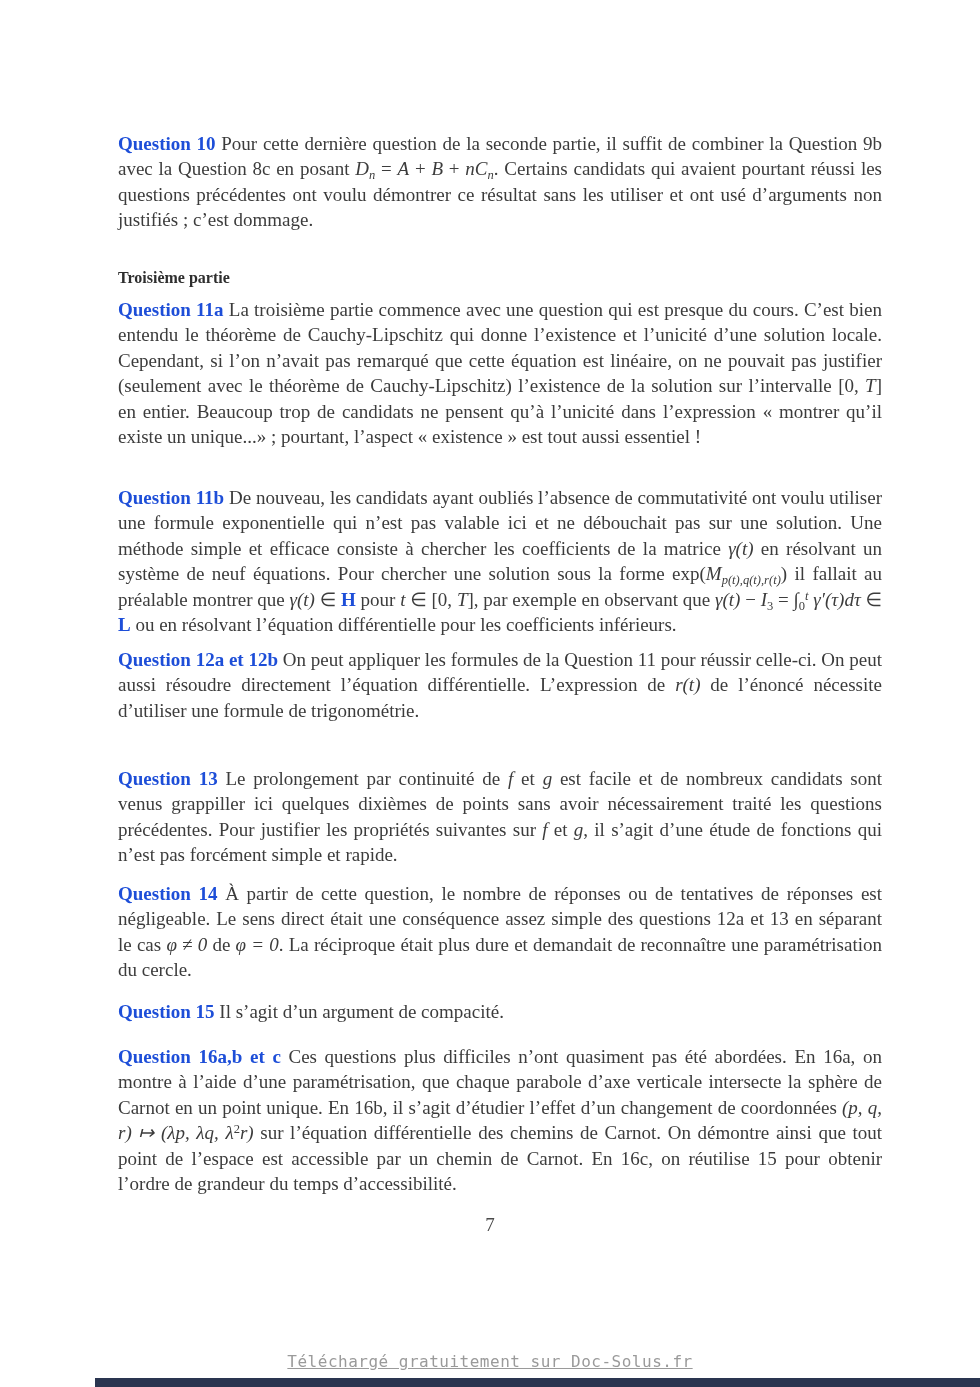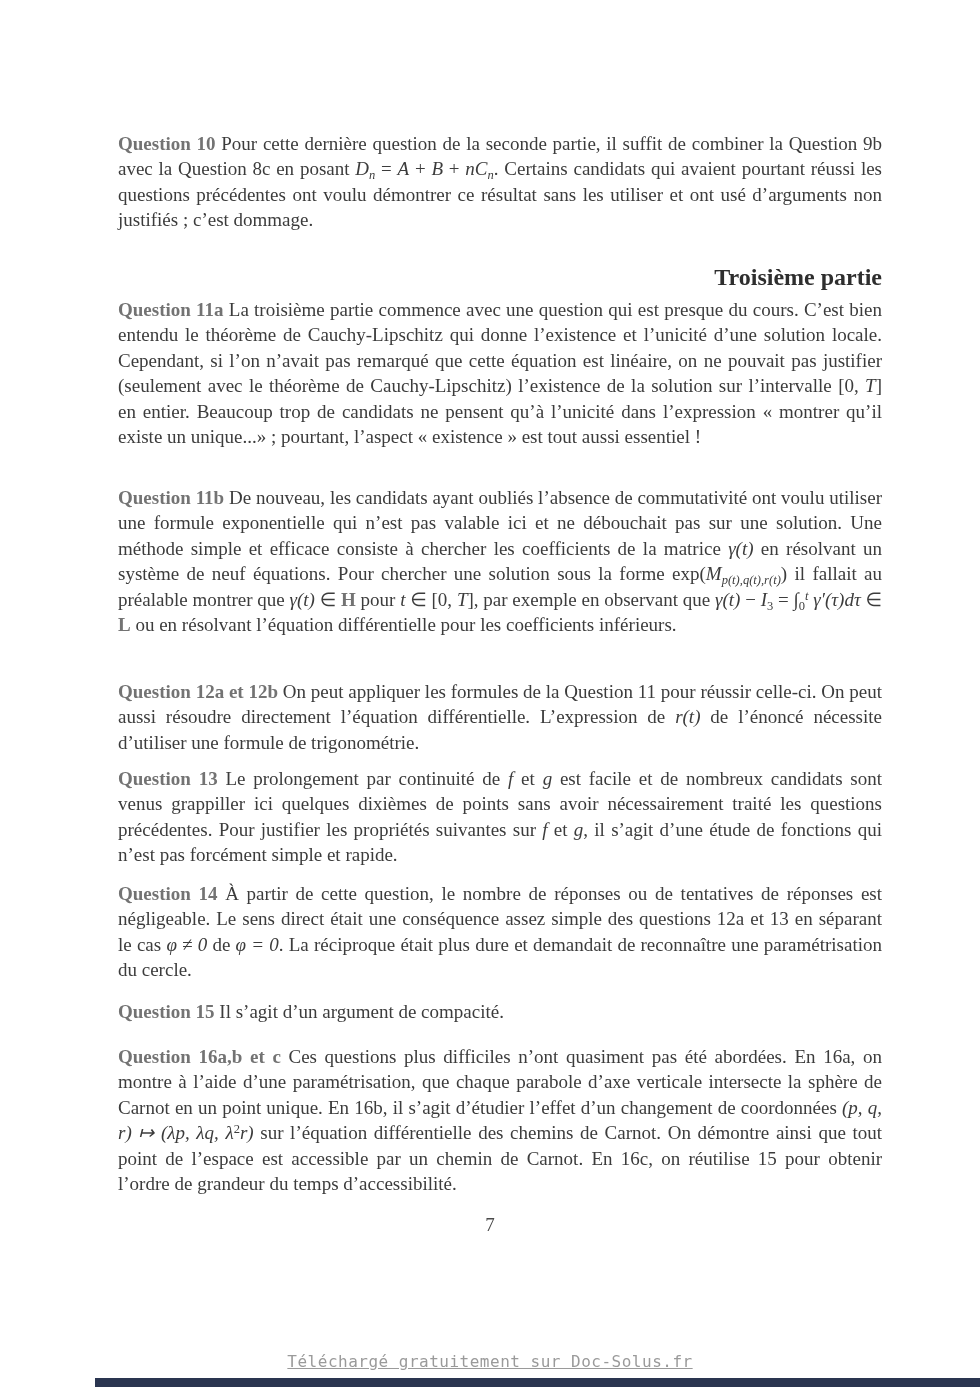--- a/index.html
+++ b/index.html
@@ -8,22 +8,22 @@
     background:#ffffff; overflow:hidden;
     font-family:"Liberation Serif", serif;
     color:#3c3c3c;
   }
   .page { position:absolute; inset:0; }
   .block {
     position:absolute; left:118px; width:764px;
     font-size:19px; line-height:25.4px;
     text-align:justify; text-justify:inter-word;
   }
-  .heading { font-weight:700; color:#2e2e2e; font-size:24px; text-align:right;margin-top:33px; }
-  .run-b { font-weight:700; color:#737373; }
+  .heading { font-weight:700; color:#2e2e2e; font-size:16px; text-align:left;margin-top:33px; }
+  .run-b { font-weight:700; color:#1d4ed8; }
   .run-i { font-style:italic; }
   .run-sub { font-size:0.66em; vertical-align:-0.28em; line-height:0; }
   .run-sup { font-size:0.66em; vertical-align:0.5em; line-height:0; }
   .page-number {
     position:absolute; top:1214px; left:0; width:100%;
     text-align:center; font-size:19px; color:#4a4a4a;
   }
   .footer-note {
     position:absolute; top:1352px; left:0; width:100%;
     text-align:center;
@@ -41,21 +41,21 @@
 <div class="page">
 
   <p class="block" style="top:112px;"><span class="run-b">Question 10 </span><span>Pour cette dernière question de la seconde partie, il suffit de combiner la Question 9b avec la Question 8c en posant </span><span class="run-i">D</span><span class="run-i run-sub">n</span><span> = </span><span class="run-i">A</span><span> + </span><span class="run-i">B</span><span> + </span><span class="run-i">nC</span><span class="run-i run-sub">n</span><span>. Certains candidats qui avaient pourtant réussi les questions précédentes ont voulu démontrer ce résultat sans les utiliser et ont usé d’arguments non justifiés ; c’est dommage.</span></p>
 
   <h2 class="block heading" style="top:232px;">Troisième partie</h2>
 
   <p class="block" style="top:278px;"><span class="run-b">Question 11a </span><span>La troisième partie commence avec une question qui est presque du cours. C’est bien entendu le théorème de Cauchy-Lipschitz qui donne l’existence et l’unicité d’une solution locale. Cependant, si l’on n’avait pas remarqué que cette équation est linéaire, on ne pouvait pas justifier (seulement avec le théorème de Cauchy-Lipschitz) l’existence de la solution sur l’intervalle [0, </span><span class="run-i">T</span><span>] en entier. Beaucoup trop de candidats ne pensent qu’à l’unicité dans l’expression « montrer qu’il existe un unique...» ; pourtant, l’aspect « existence » est tout aussi essentiel !</span></p>
 
   <p class="block" style="top:466px;"><span class="run-b">Question 11b </span><span>De nouveau, les candidats ayant oubliés l’absence de commutativité ont voulu utiliser une formule exponentielle qui n’est pas valable ici et ne débouchait pas sur une solution. Une méthode simple et efficace consiste à chercher les coefficients de la matrice </span><span class="run-i">γ(t)</span><span> en résolvant un système de neuf équations. Pour chercher une solution sous la forme exp(</span><span class="run-i">M</span><span class="run-i run-sub">p(t),q(t),r(t)</span><span>) il fallait au préalable montrer que </span><span class="run-i">γ(t)</span><span> ∈ </span><span class="run-b">H</span><span> pour </span><span class="run-i">t</span><span> ∈ [0, </span><span class="run-i">T</span><span>], par exemple en observant que </span><span class="run-i">γ(t)</span><span> − </span><span class="run-i">I</span><span class="run-sub">3</span><span> = ∫</span><span class="run-sub">0</span><span class="run-i run-sup">t</span><span> </span><span class="run-i">γ′(τ)dτ</span><span> ∈ </span><span class="run-b">L</span><span> ou en résolvant l’équation différentielle pour les coefficients inférieurs.</span></p>
 
-  <p class="block" style="top:670px;margin-top:9px;"><span class="run-b">Question 12a et 12b </span><span>On peut appliquer les formules de la Question 11 pour réussir celle-ci. On peut aussi résoudre directement l’équation différentielle. L’expression de </span><span class="run-i">r(t)</span><span> de l’énoncé nécessite d’utiliser une formule de trigonométrie.</span></p>
+  <p class="block" style="top:638px;margin-top:9px;"><span class="run-b">Question 12a et 12b </span><span>On peut appliquer les formules de la Question 11 pour réussir celle-ci. On peut aussi résoudre directement l’équation différentielle. L’expression de </span><span class="run-i">r(t)</span><span> de l’énoncé nécessite d’utiliser une formule de trigonométrie.</span></p>
 
   <p class="block" style="top:747px;"><span class="run-b">Question 13 </span><span>Le prolongement par continuité de </span><span class="run-i">f</span><span> et </span><span class="run-i">g</span><span> est facile et de nombreux candidats sont venus grappiller ici quelques dixièmes de points sans avoir nécessairement traité les questions précédentes. Pour justifier les propriétés suivantes sur </span><span class="run-i">f</span><span> et </span><span class="run-i">g</span><span>, il s’agit d’une étude de fonctions qui n’est pas forcément simple et rapide.</span></p>
 
   <p class="block" style="top:862px;"><span class="run-b">Question 14 </span><span>À partir de cette question, le nombre de réponses ou de tentatives de réponses est négligeable. Le sens direct était une conséquence assez simple des questions 12a et 13 en séparant le cas </span><span class="run-i">φ ≠ 0</span><span> de </span><span class="run-i">φ = 0</span><span>. La réciproque était plus dure et demandait de reconnaître une paramétrisation du cercle.</span></p>
 
   <p class="block" style="top:980px;font-family:Liberation Serif, serif;"><span class="run-b">Question 15 </span><span>Il s’agit d’un argument de compacité.</span></p>
 
   <p class="block" style="top:1025px;"><span class="run-b">Question 16a,b et c </span><span>Ces questions plus difficiles n’ont quasiment pas été abordées. En 16a, on montre à l’aide d’une paramétrisation, que chaque parabole d’axe verticale intersecte la sphère de Carnot en un point unique. En 16b, il s’agit d’étudier l’effet d’un changement de coordonnées </span><span class="run-i">(p, q, r) ↦ (λp, λq, λ</span><span class="run-sup">2</span><span class="run-i">r)</span><span> sur l’équation différentielle des chemins de Carnot. On démontre ainsi que tout point de l’espace est accessible par un chemin de Carnot. En 16c, on réutilise 15 pour obtenir l’ordre de grandeur du temps d’accessibilité.</span></p>
 
   <div class="page-number">7</div>

